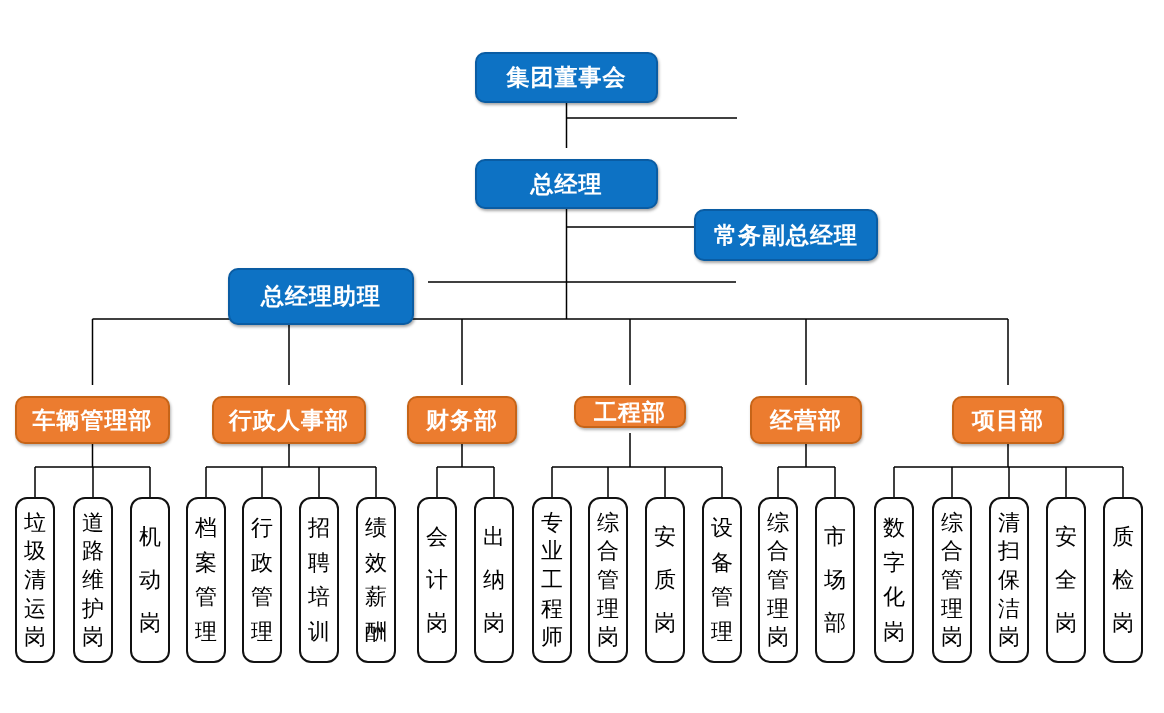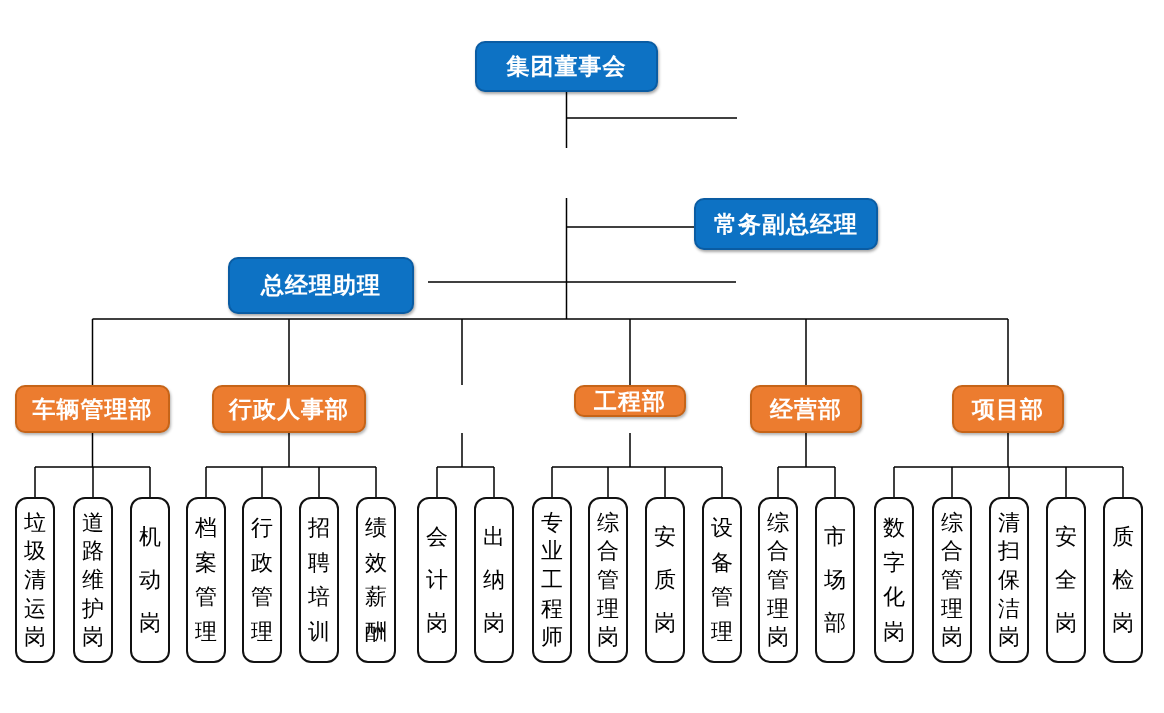--- a/index.html
+++ b/index.html
@@ -19,20 +19,21 @@
     box-sizing: border-box;
     display: flex;
     align-items: center;
     justify-content: center;
     color: #ffffff;
     font-weight: bold;
     font-size: 23px;
     letter-spacing: 1px;
     border-radius: 10px;
     white-space: nowrap;
+    margin-top: 11px;
   }
   .blue {
     background: var(--blue, #0d72c4);
     border: 2px solid var(--blue_border, #0a5ca3);
     box-shadow: 1px 2px 3px rgba(0,0,0,0.35);
   }
   .orange {
     background: var(--orange, #ec7c2f);
     border: 2px solid var(--orange_border, #c66418);
     box-shadow: 1px 2px 3px rgba(0,0,0,0.30);
@@ -117,25 +118,27 @@
     <line x1="778" y1="467" x2="778" y2="497"></line>
     <line x1="835" y1="467" x2="835" y2="497"></line>
     <line x1="894" y1="467" x2="894" y2="497"></line>
     <line x1="952" y1="467" x2="952" y2="497"></line>
     <line x1="1009" y1="467" x2="1009" y2="497"></line>
     <line x1="1066" y1="467" x2="1066" y2="497"></line>
     <line x1="1123" y1="467" x2="1123" y2="497"></line>
   </svg>
 
   <div class="node blue" style="left:475px;top:41px;width:183px;height:51px">集团董事会</div>
+  <div class="node blue" style="left:475px;top:148px;width:183px;height:50px">总经理</div>
   <div class="node blue" style="left:694px;top:198px;width:184px;height:52px">常务副总经理</div>
   <div class="node blue" style="left:228px;top:257px;width:186px;height:57px">总经理助理</div>
 
   <div class="node orange" style="left:15px;top:385px;width:155px;height:48px">车辆管理部</div>
   <div class="node orange" style="left:212px;top:385px;width:154px;height:48px">行政人事部</div>
+  <div class="node orange" style="left:407px;top:385px;width:110px;height:48px">财务部</div>
   <div class="node orange" style="left:574px;top:385px;width:112px;height:32px">工程部</div>
   <div class="node orange" style="left:750px;top:385px;width:112px;height:48px">经营部</div>
   <div class="node orange" style="left:952px;top:385px;width:112px;height:48px">项目部</div>
 
   <div class="post vtext" style="left:15px">
       <span>垃</span>
       <span>圾</span>
       <span>清</span>
       <span>运</span>
       <span>岗</span>

